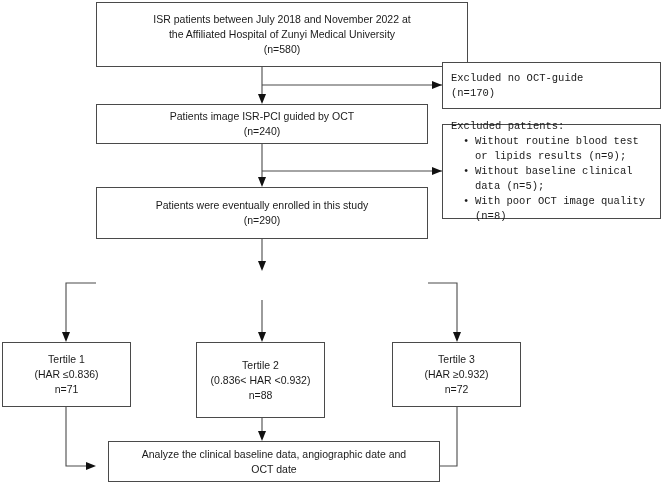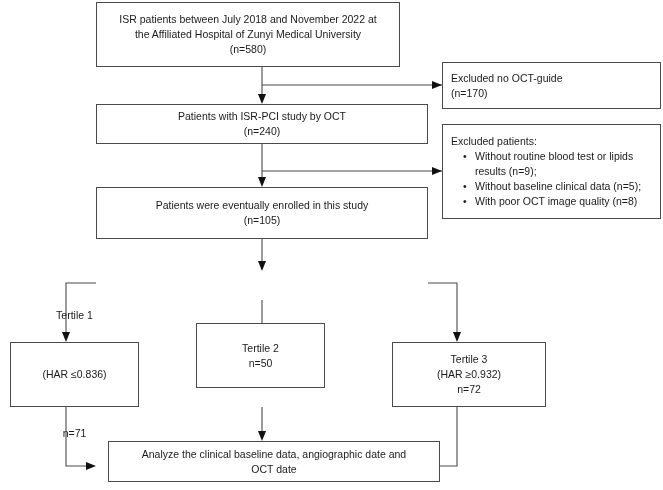--- a/index.html
+++ b/index.html
@@ -27,20 +27,21 @@
     justify-content: center;
     text-align: center;
     font-size: 10.5px;
     line-height: 15px;
     padding: 2px 6px;
   }
   .node.left-align {
     align-items: flex-start;
     text-align: left;
     padding: 4px 8px;
+    font-family: Liberation Mono, monospace;
   }
   .node .line {
     display: block;
     white-space: nowrap;
   }
   .bullets {
     margin: 0;
     padding: 0;
     list-style: none;
   }
@@ -108,63 +109,64 @@
     <line x1="262" y1="407" x2="262" y2="435"></line>
     <polygon class="arrowhead" points="262,441 258,431 266,431"></polygon>
 
     <path d="M 66 407 L 66 466 L 90 466"></path>
     <polygon class="arrowhead" points="96,466 86,462 86,470"></polygon>
 
     <path d="M 457 407 L 457 466 L 434 466"></path>
     <polygon class="arrowhead" points="428,466 438,462 438,470"></polygon>
   </svg>
 
-  <div class="node" style="left:96px; top:2px; width:304px; height:65px;">
+  <div class="node" style="left:96px; top:2px; width:372px; height:65px;">
     <span class="line">ISR patients between July 2018 and November 2022 at</span>
     <span class="line">the Affiliated Hospital of Zunyi Medical University</span>
     <span class="line">(n=580)</span>
   </div>
 
   <div class="node left-align" style="left:442px; top:62px; width:219px; height:47px;">
     <span class="line">Excluded no OCT-guide</span>
     <span class="line">(n=170)</span>
   </div>
 
   <div class="node" style="left:96px; top:104px; width:332px; height:40px;">
-    <span class="line">Patients with ISR-PCI study by OCT</span>
+    <span class="line">Patients image ISR-PCI guided by OCT</span>
     <span class="line">(n=240)</span>
   </div>
 
   <div class="node left-align" style="left:442px; top:124px; width:219px; height:95px;">
     <span class="line">Excluded patients:</span>
     <ul class="bullets">
       <li>Without routine blood test or lipids results (n=9);</li>
       <li>Without baseline clinical data (n=5);</li>
       <li>With poor OCT image quality (n=8)</li>
     </ul>
   </div>
 
   <div class="node" style="left:96px; top:187px; width:332px; height:52px;">
     <span class="line">Patients were eventually enrolled in this study</span>
-    <span class="line">(n=105)</span>
+    <span class="line">(n=290)</span>
   </div>
 
 
-  <div class="node" style="left:10px; top:342px; width:129px; height:65px;gap:44px;">
+  <div class="node" style="left:2px; top:342px; width:129px; height:65px;">
     <span class="line">Tertile 1</span>
     <span class="line">(HAR ≤0.836)</span>
     <span class="line">n=71</span>
   </div>
 
-  <div class="node" style="left:196px; top:323px; width:129px; height:65px;">
+  <div class="node" style="left:196px; top:342px; width:129px; height:76px;">
     <span class="line">Tertile 2</span>
-    <span class="line">n=50</span>
+    <span class="line">(0.836&lt; HAR &lt;0.932)</span>
+    <span class="line">n=88</span>
   </div>
 
-  <div class="node" style="left:392px; top:342px; width:154px; height:65px;">
+  <div class="node" style="left:392px; top:342px; width:129px; height:65px;">
     <span class="line">Tertile 3</span>
     <span class="line">(HAR ≥0.932)</span>
     <span class="line">n=72</span>
   </div>
 
   <div class="node" style="left:108px; top:441px; width:332px; height:41px;">
     <span class="line">Analyze the clinical baseline data, angiographic date and</span>
     <span class="line">OCT date</span>
   </div>
 

